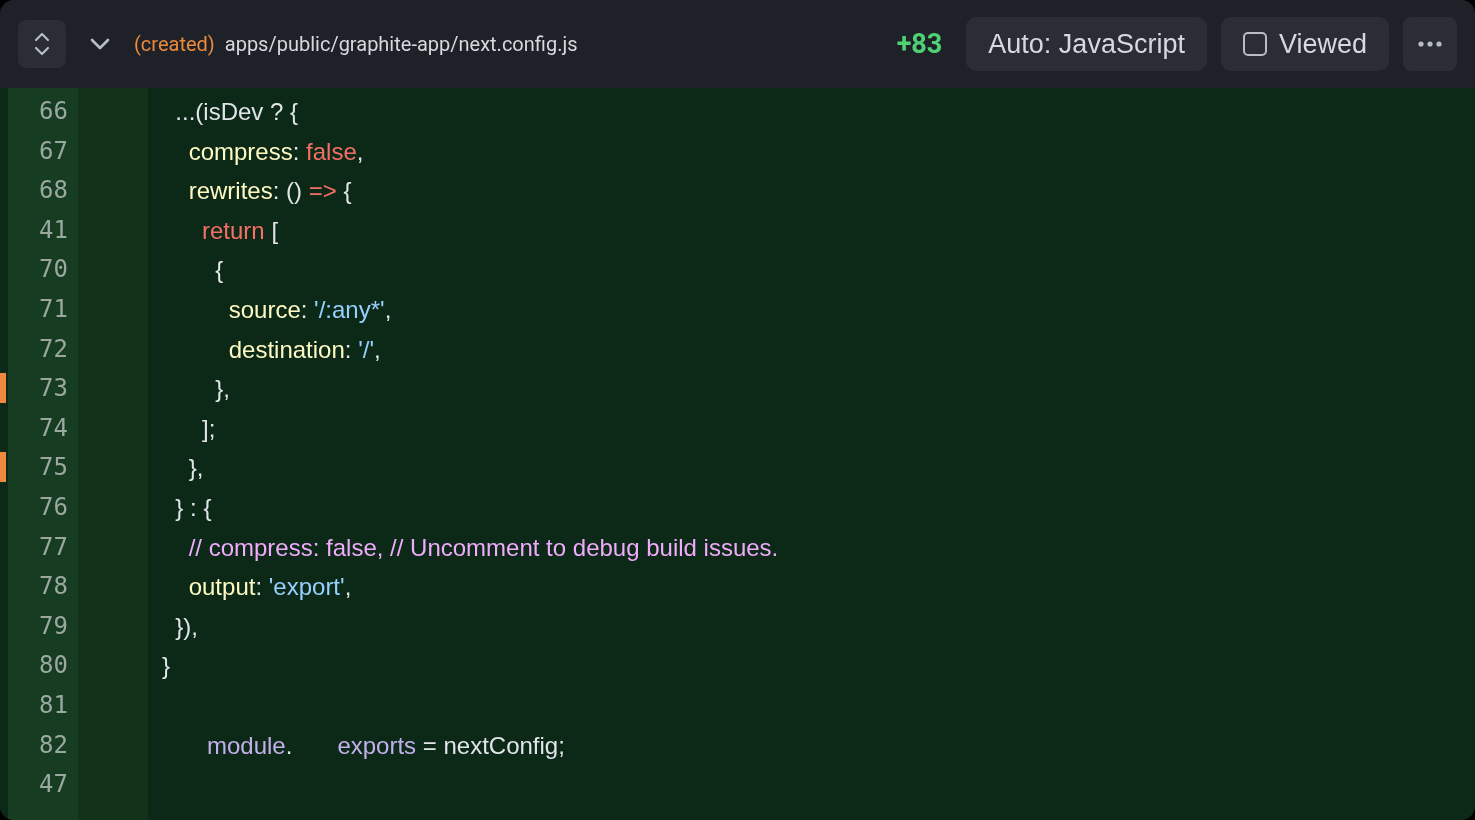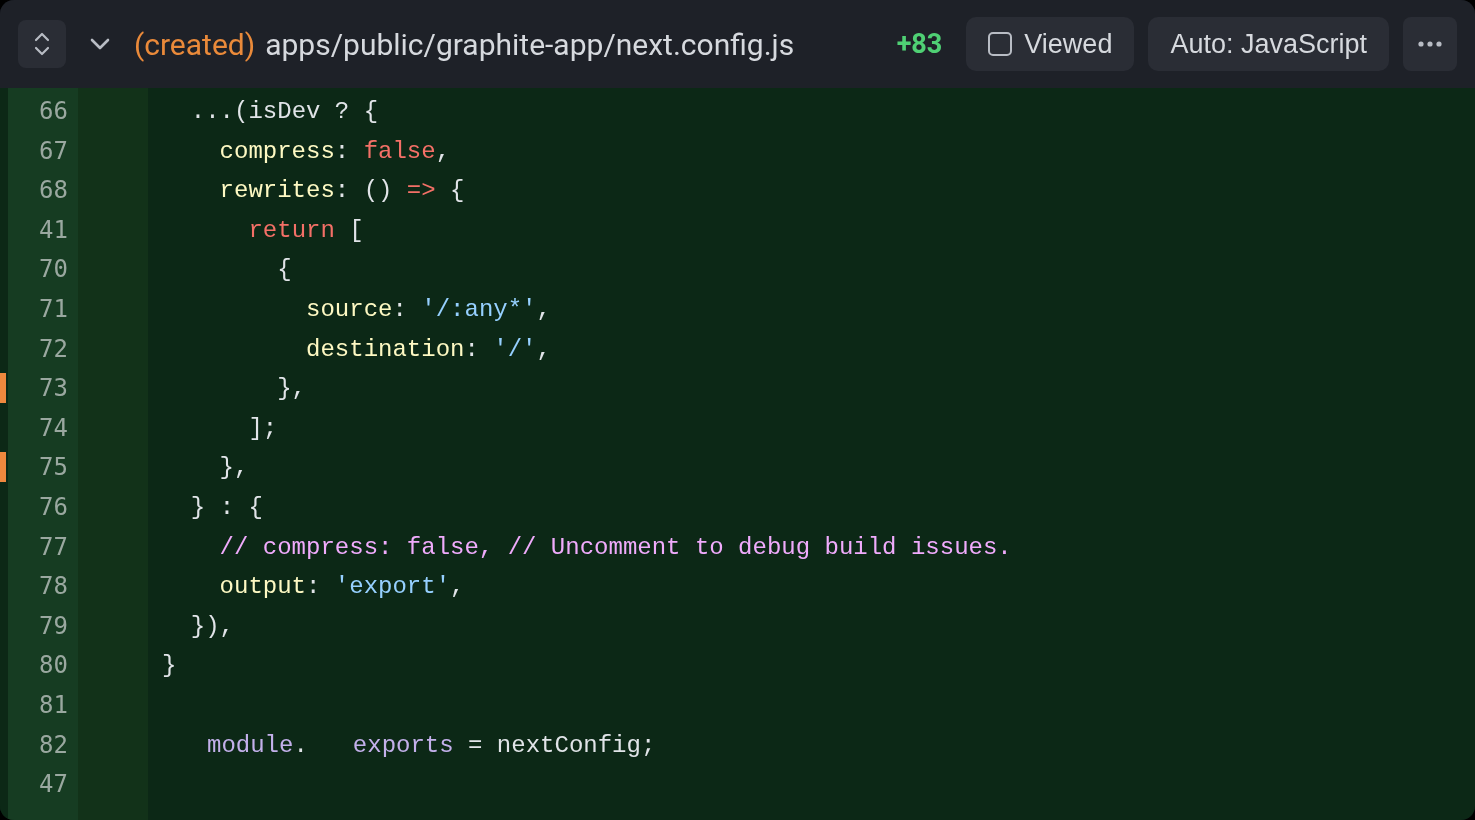--- a/index.html
+++ b/index.html
@@ -49,21 +49,21 @@
     align-items: center;
     justify-content: center;
     cursor: pointer;
     color: #b8bcc4;
   }
   .file-title {
     flex: 1;
     display: flex;
     align-items: baseline;
     gap: 10px;
-    font-size: 30px;
+    font-size: 20px;
     min-width: 0;
   }
   .created-tag { color: #ea8a3a; font-weight: 400; }
   .file-path { color: #d6d9de; font-weight: 400; }
   .diff-count {
     color: #4fd074;
     font-size: 27px;
     font-weight: 700;
     padding: 0 10px;
   }
@@ -122,21 +122,21 @@
     font-size: 24px;
   }
   .gutter-extra {
     width: 70px;
     background: #123219;
     flex-shrink: 0;
   }
   .code-lines {
     flex: 1;
     padding-top: 4px;
-    font-family: Liberation Mono, monospace;
+    font-family: Liberation Sans, sans-serif;
     font-size: 24px;
     white-space: pre;
     overflow: hidden;
   }
   .code-line {
     height: 39.6px;
     line-height: 39.6px;
     padding-left: 14px;
     color: #e1e4e8;
   }
@@ -172,26 +172,26 @@
     </button>
 
     <div class="file-title">
       <span class="created-tag">(created)</span>
       <span class="file-path">apps/public/graphite-app/next.config.js</span>
     </div>
 
     <span class="diff-count">+83</span>
 
     <button class="pill-btn">
+      <span>Auto: JavaScript</span>
+    </button>
+
+    <button class="pill-btn">
       <span class="checkbox"></span>
       <span>Viewed</span>
-    </button>
-
-    <button class="pill-btn">
-      <span>Auto: JavaScript</span>
     </button>
 
     <button class="icon-btn" style="width:54px;height:54px;">
       <svg width="26" height="6" viewBox="0 0 26 6" fill="#b8bcc4">
         <circle cx="4" cy="3" r="2.6"></circle>
           <circle cx="13" cy="3" r="2.6"></circle>
           <circle cx="22" cy="3" r="2.6"></circle>
       </svg>
     </button>
 

